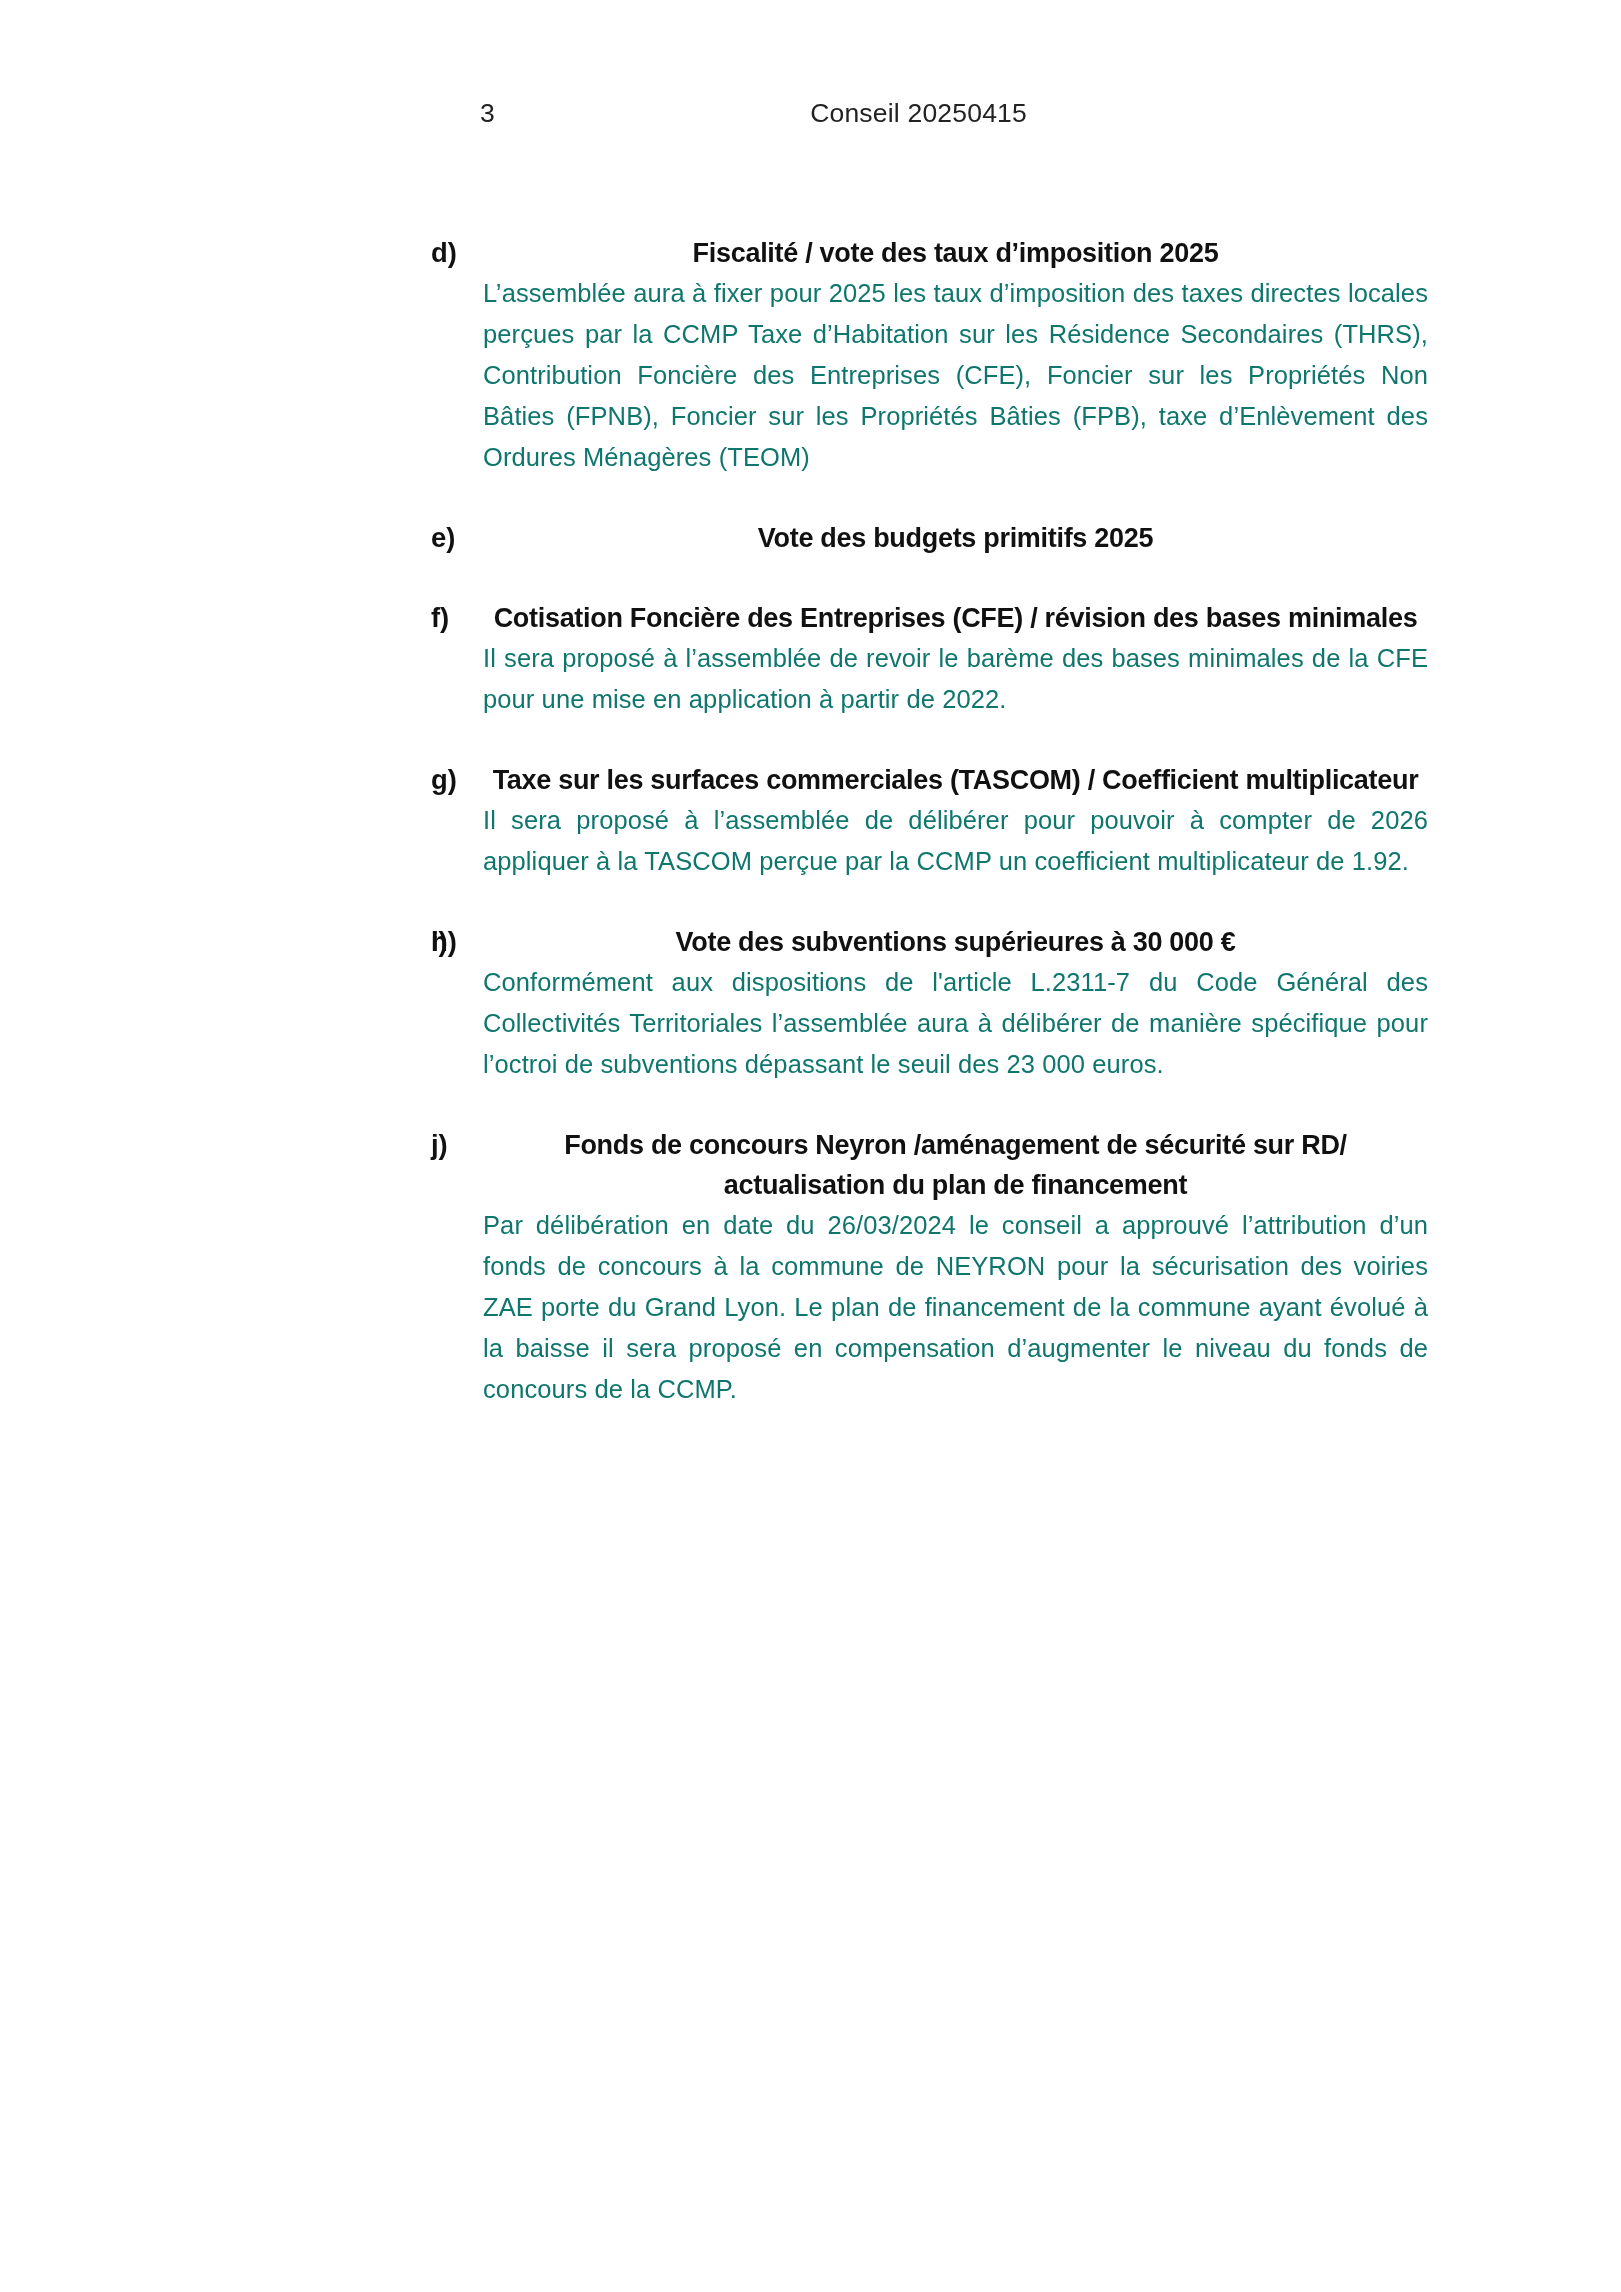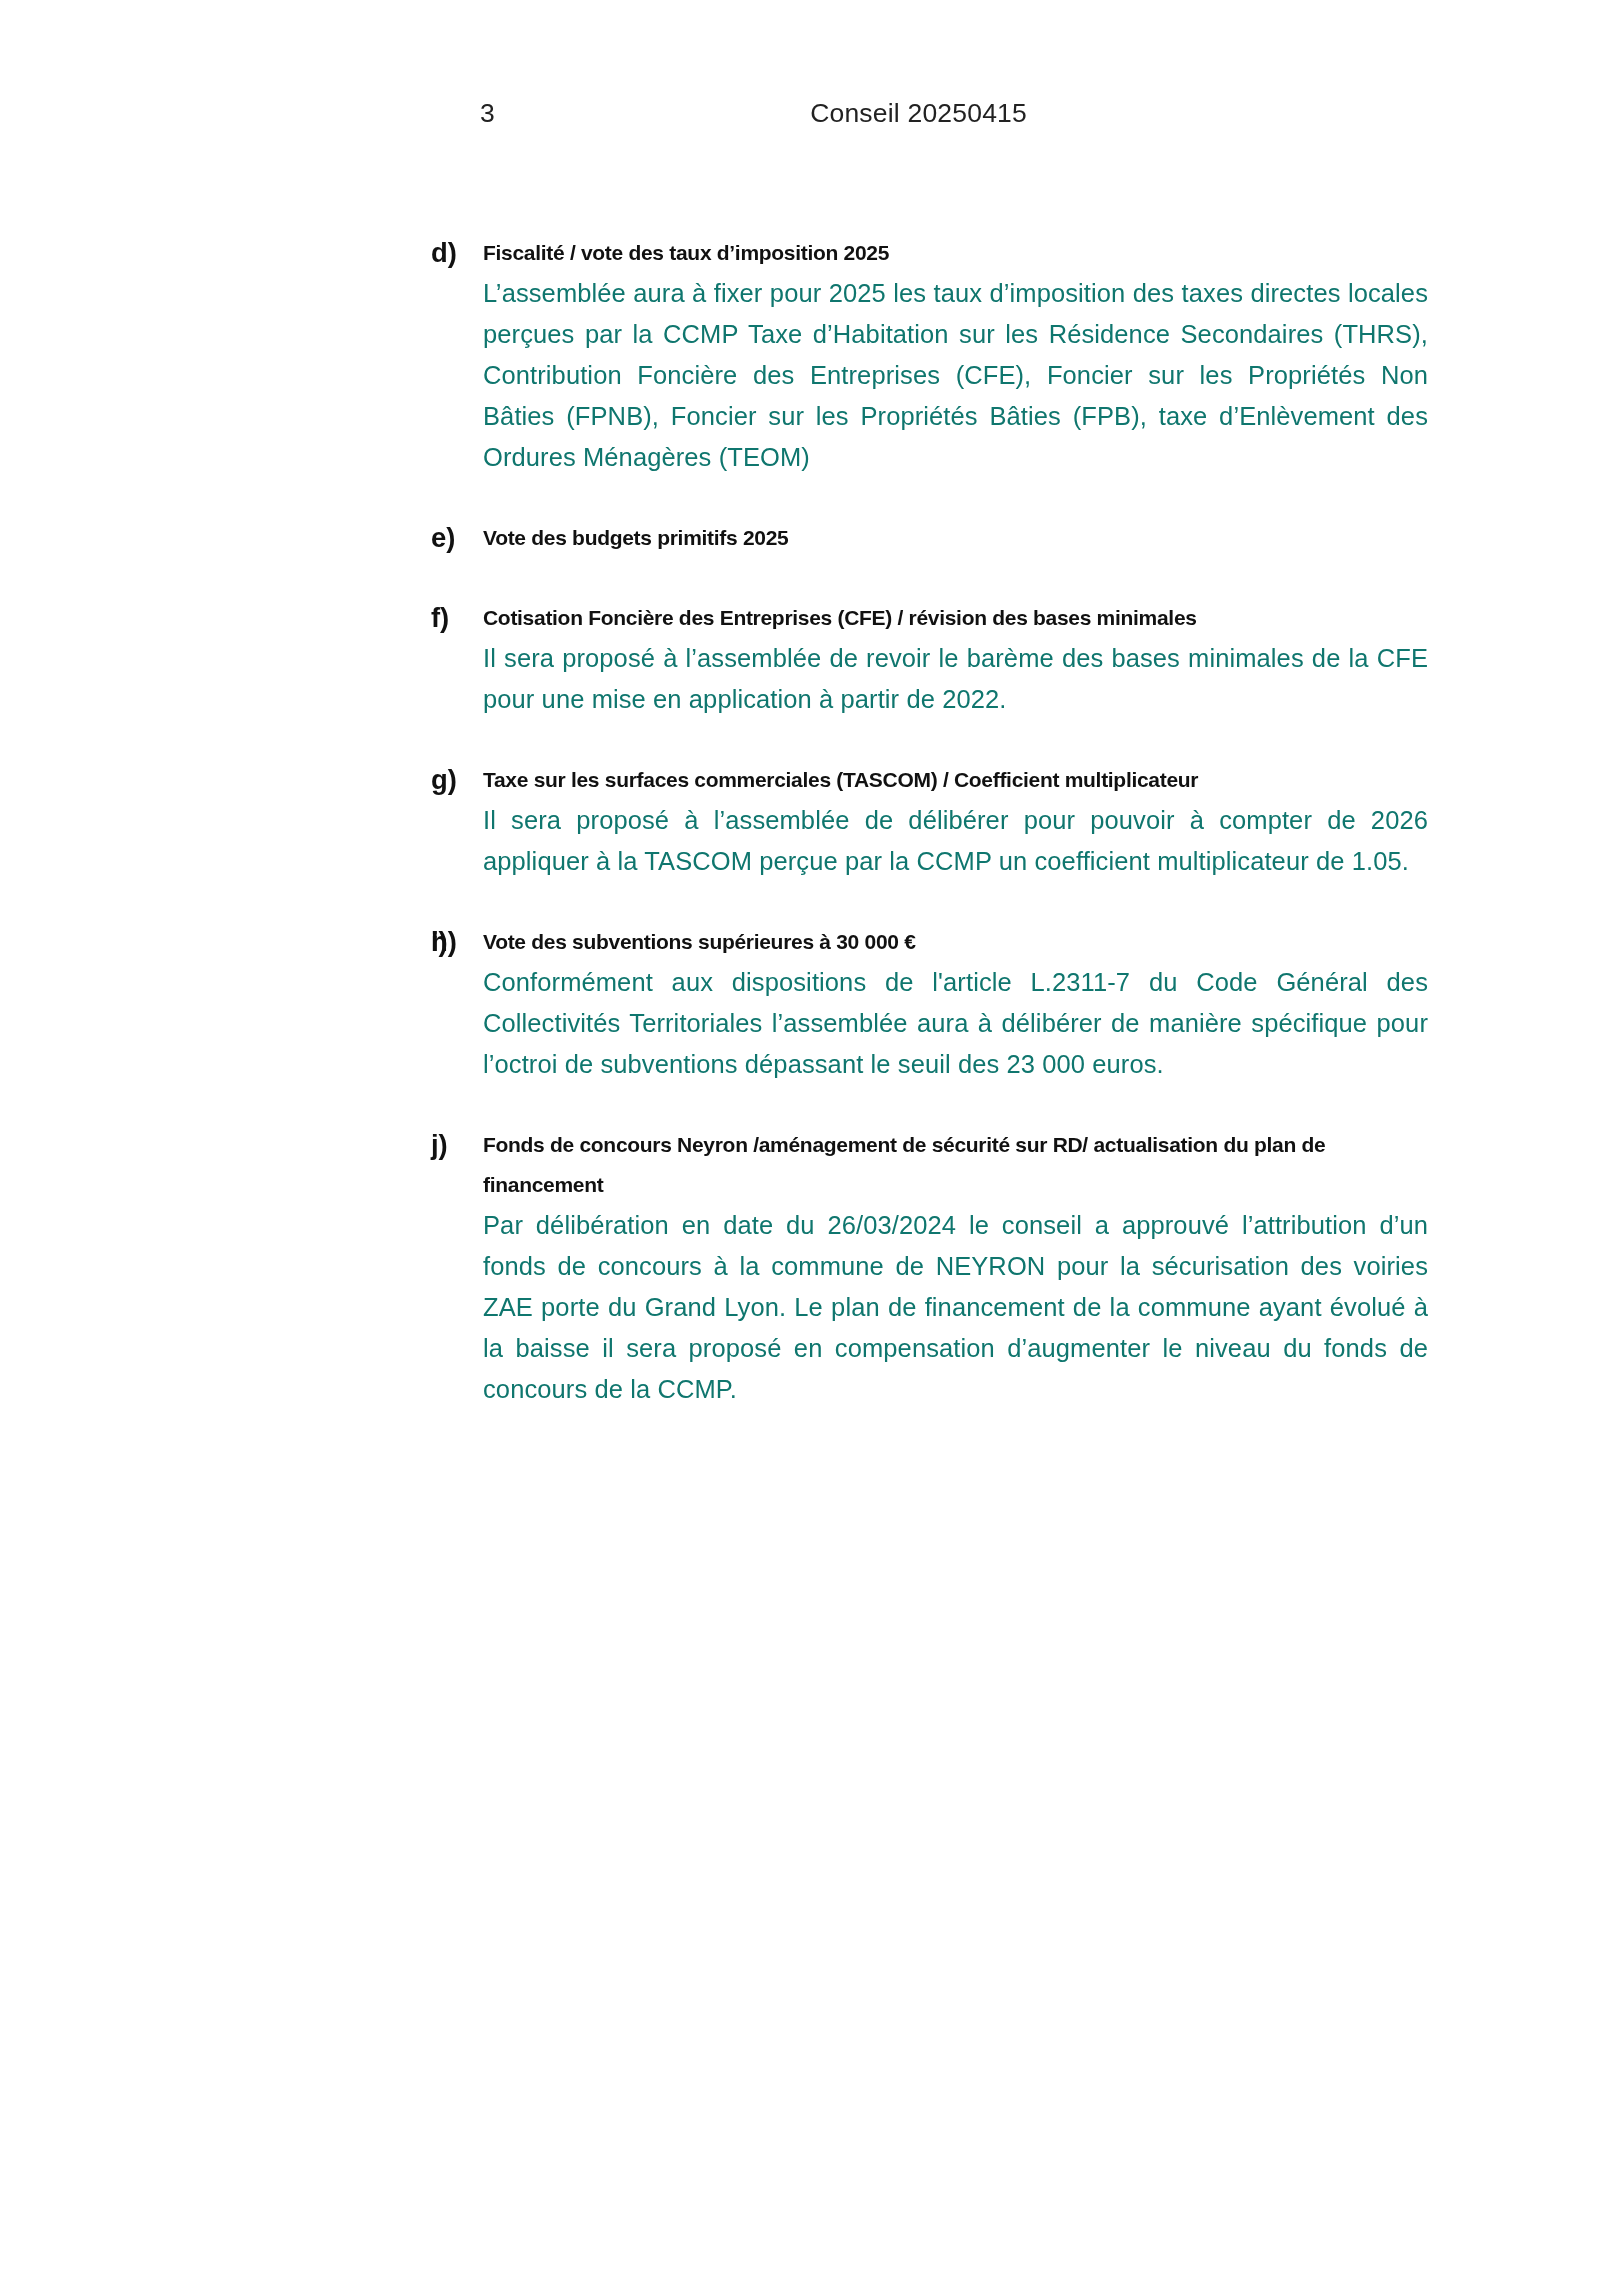--- a/index.html
+++ b/index.html
@@ -51,25 +51,26 @@
       top: 0;
       font-size: 27.4px;
       font-weight: 700;
       line-height: 40px;
       color: #111111;
     }
     .item-body {
       margin-left: 52px;
     }
     .item-title {
-      font-size: 21px;
+      font-size: 27px;
       font-weight: 700;
       line-height: 40px;
       color: #111111;
       letter-spacing: -0.3px;
+      text-align: center;
     }
     .item-text {
       font-size: 25.5px;
       font-weight: 400;
       line-height: 41px;
       color: #0f766e;
       text-align: justify;
       letter-spacing: 0.1px;
     }
   </style>
@@ -103,21 +104,21 @@
     <div class="item-body">
       <div class="item-title">Cotisation Foncière des Entreprises (CFE) / révision des bases minimales</div>
       <div class="item-text">Il sera proposé à l’assemblée de revoir le barème des bases minimales de la CFE pour une mise en application à partir de 2022.</div>
     </div>
   </div>
 
   <div class="item">
     <span class="item-marker">g)</span>
     <div class="item-body">
       <div class="item-title">Taxe sur les surfaces commerciales (TASCOM) / Coefficient multiplicateur</div>
-      <div class="item-text">Il sera proposé à l’assemblée de délibérer pour pouvoir à compter de 2026 appliquer à la TASCOM perçue par la CCMP un coefficient multiplicateur de 1.05.</div>
+      <div class="item-text">Il sera proposé à l’assemblée de délibérer pour pouvoir à compter de 2026 appliquer à la TASCOM perçue par la CCMP un coefficient multiplicateur de 1.92.</div>
     </div>
   </div>
 
   <div class="item">
     <span class="item-marker">h)</span>
     <div class="item-body">
     </div>
   </div>
 
   <div class="item">

